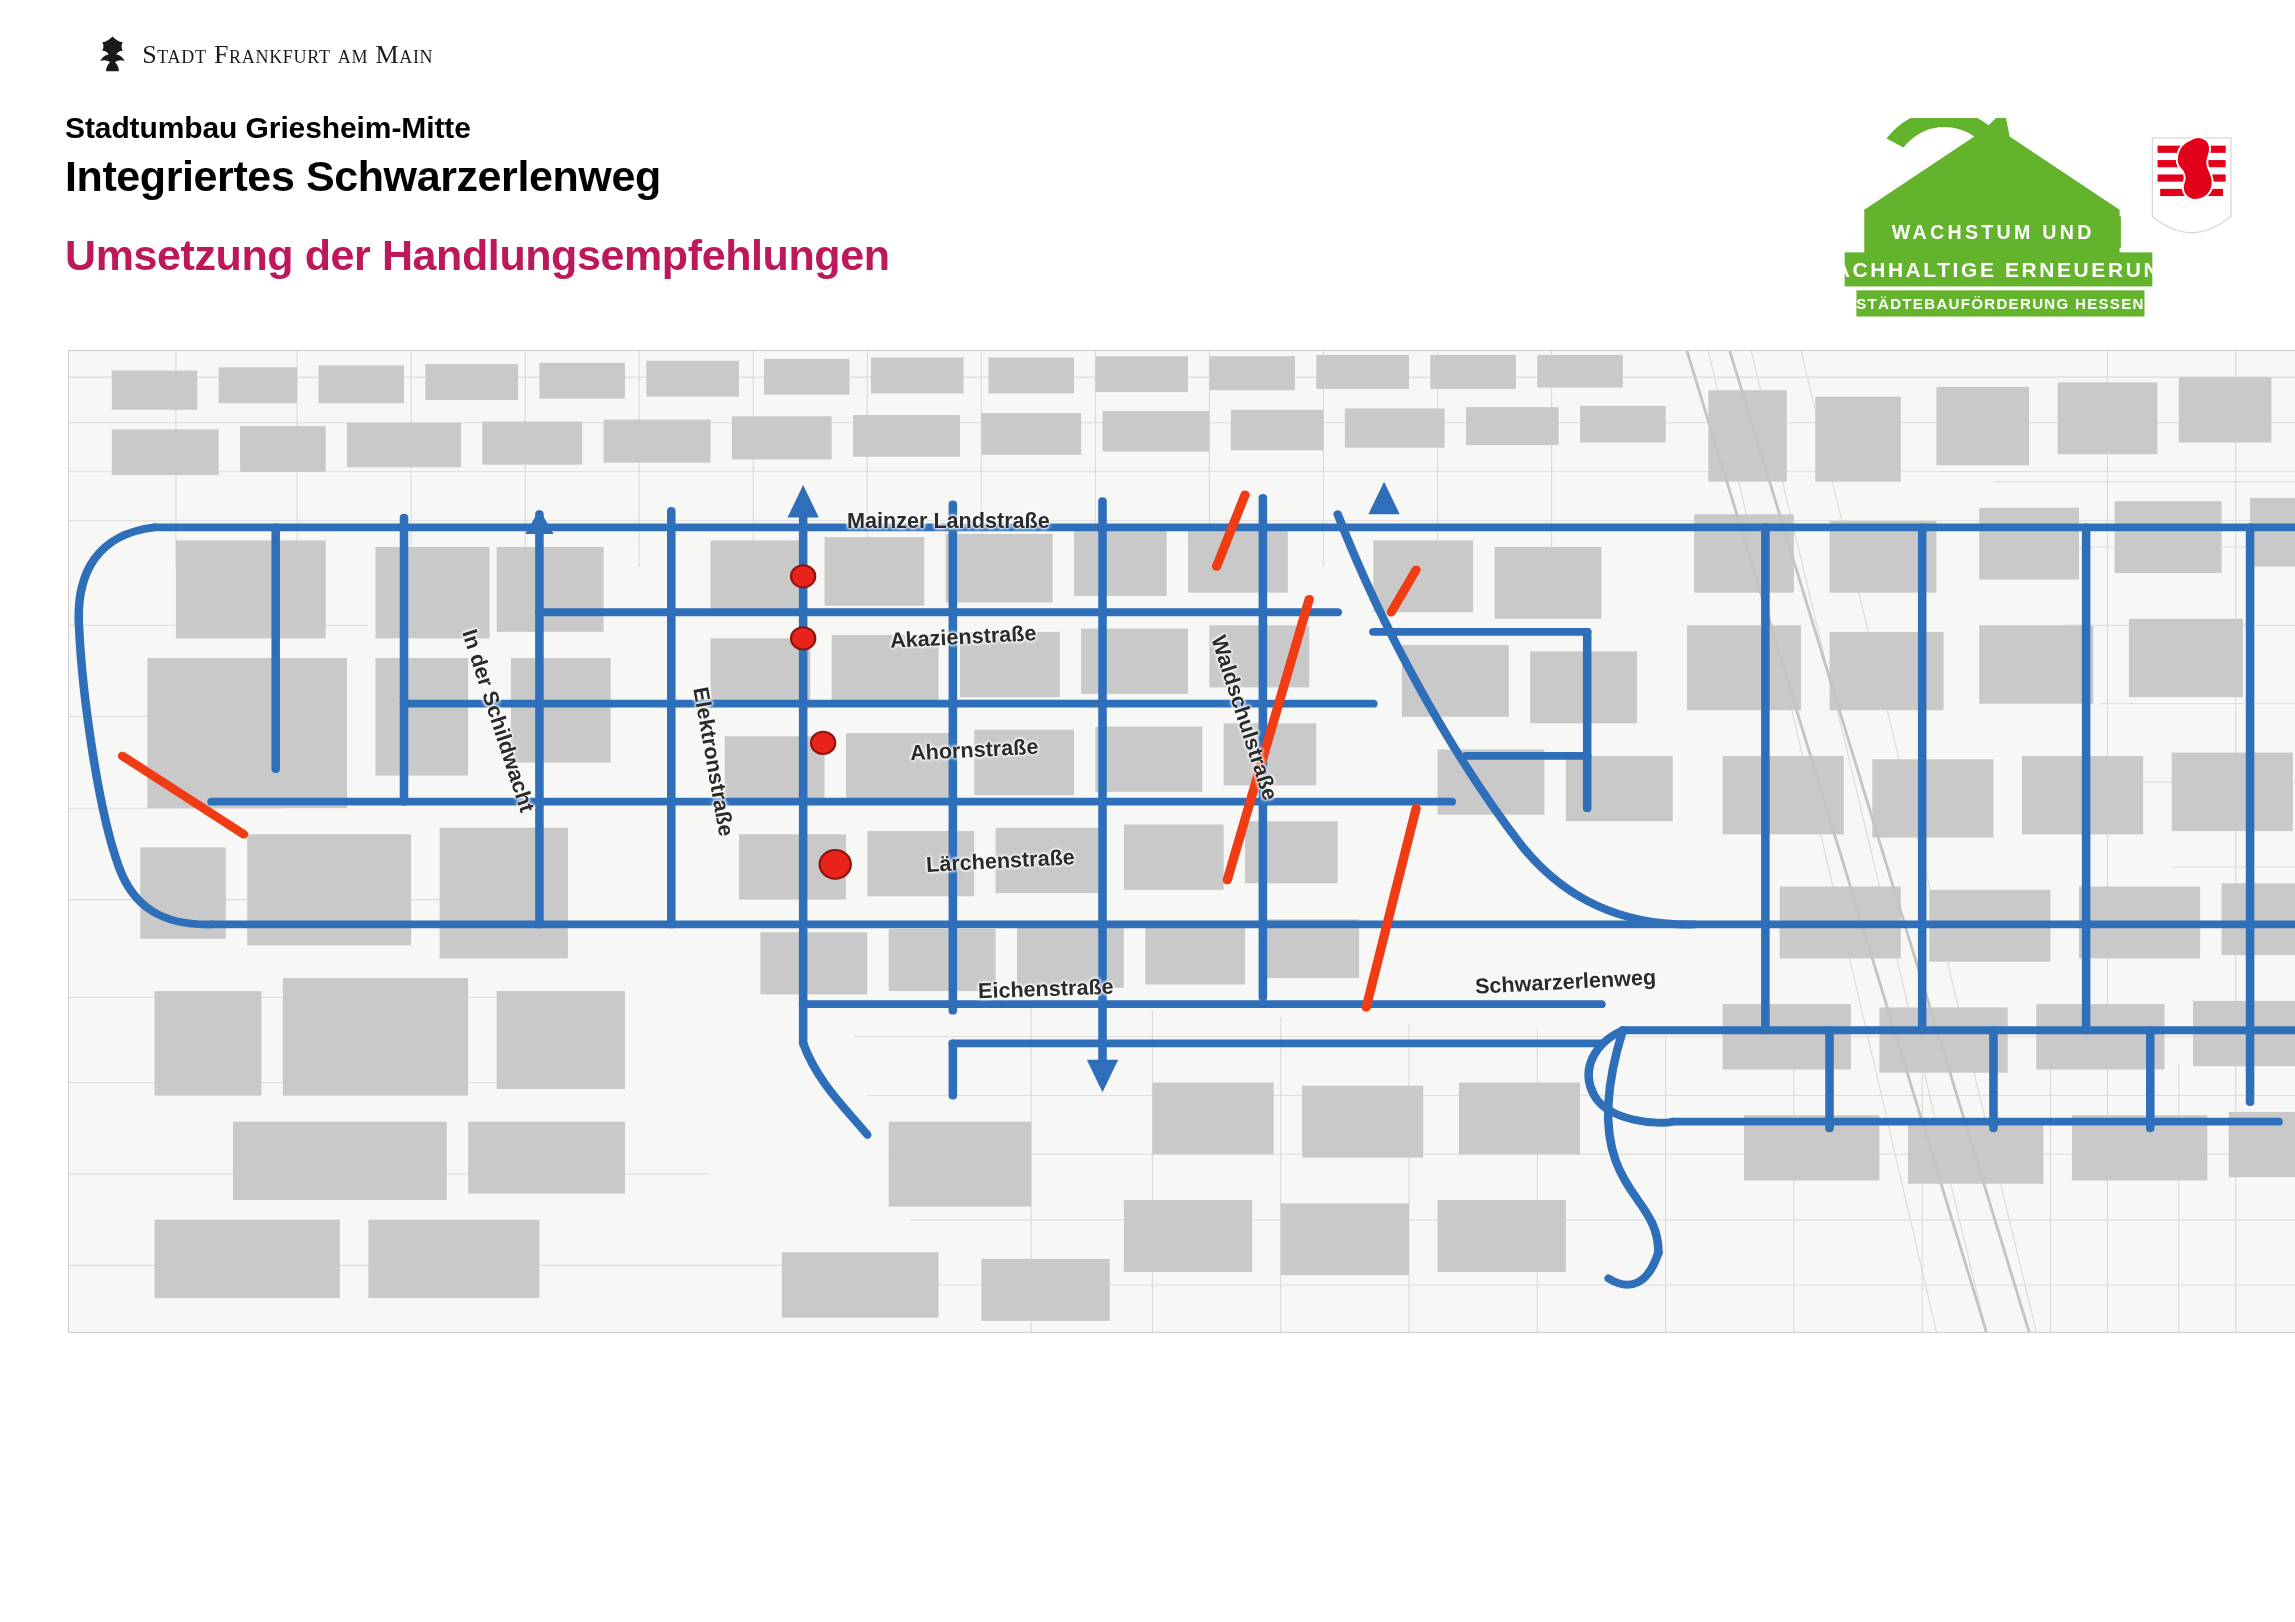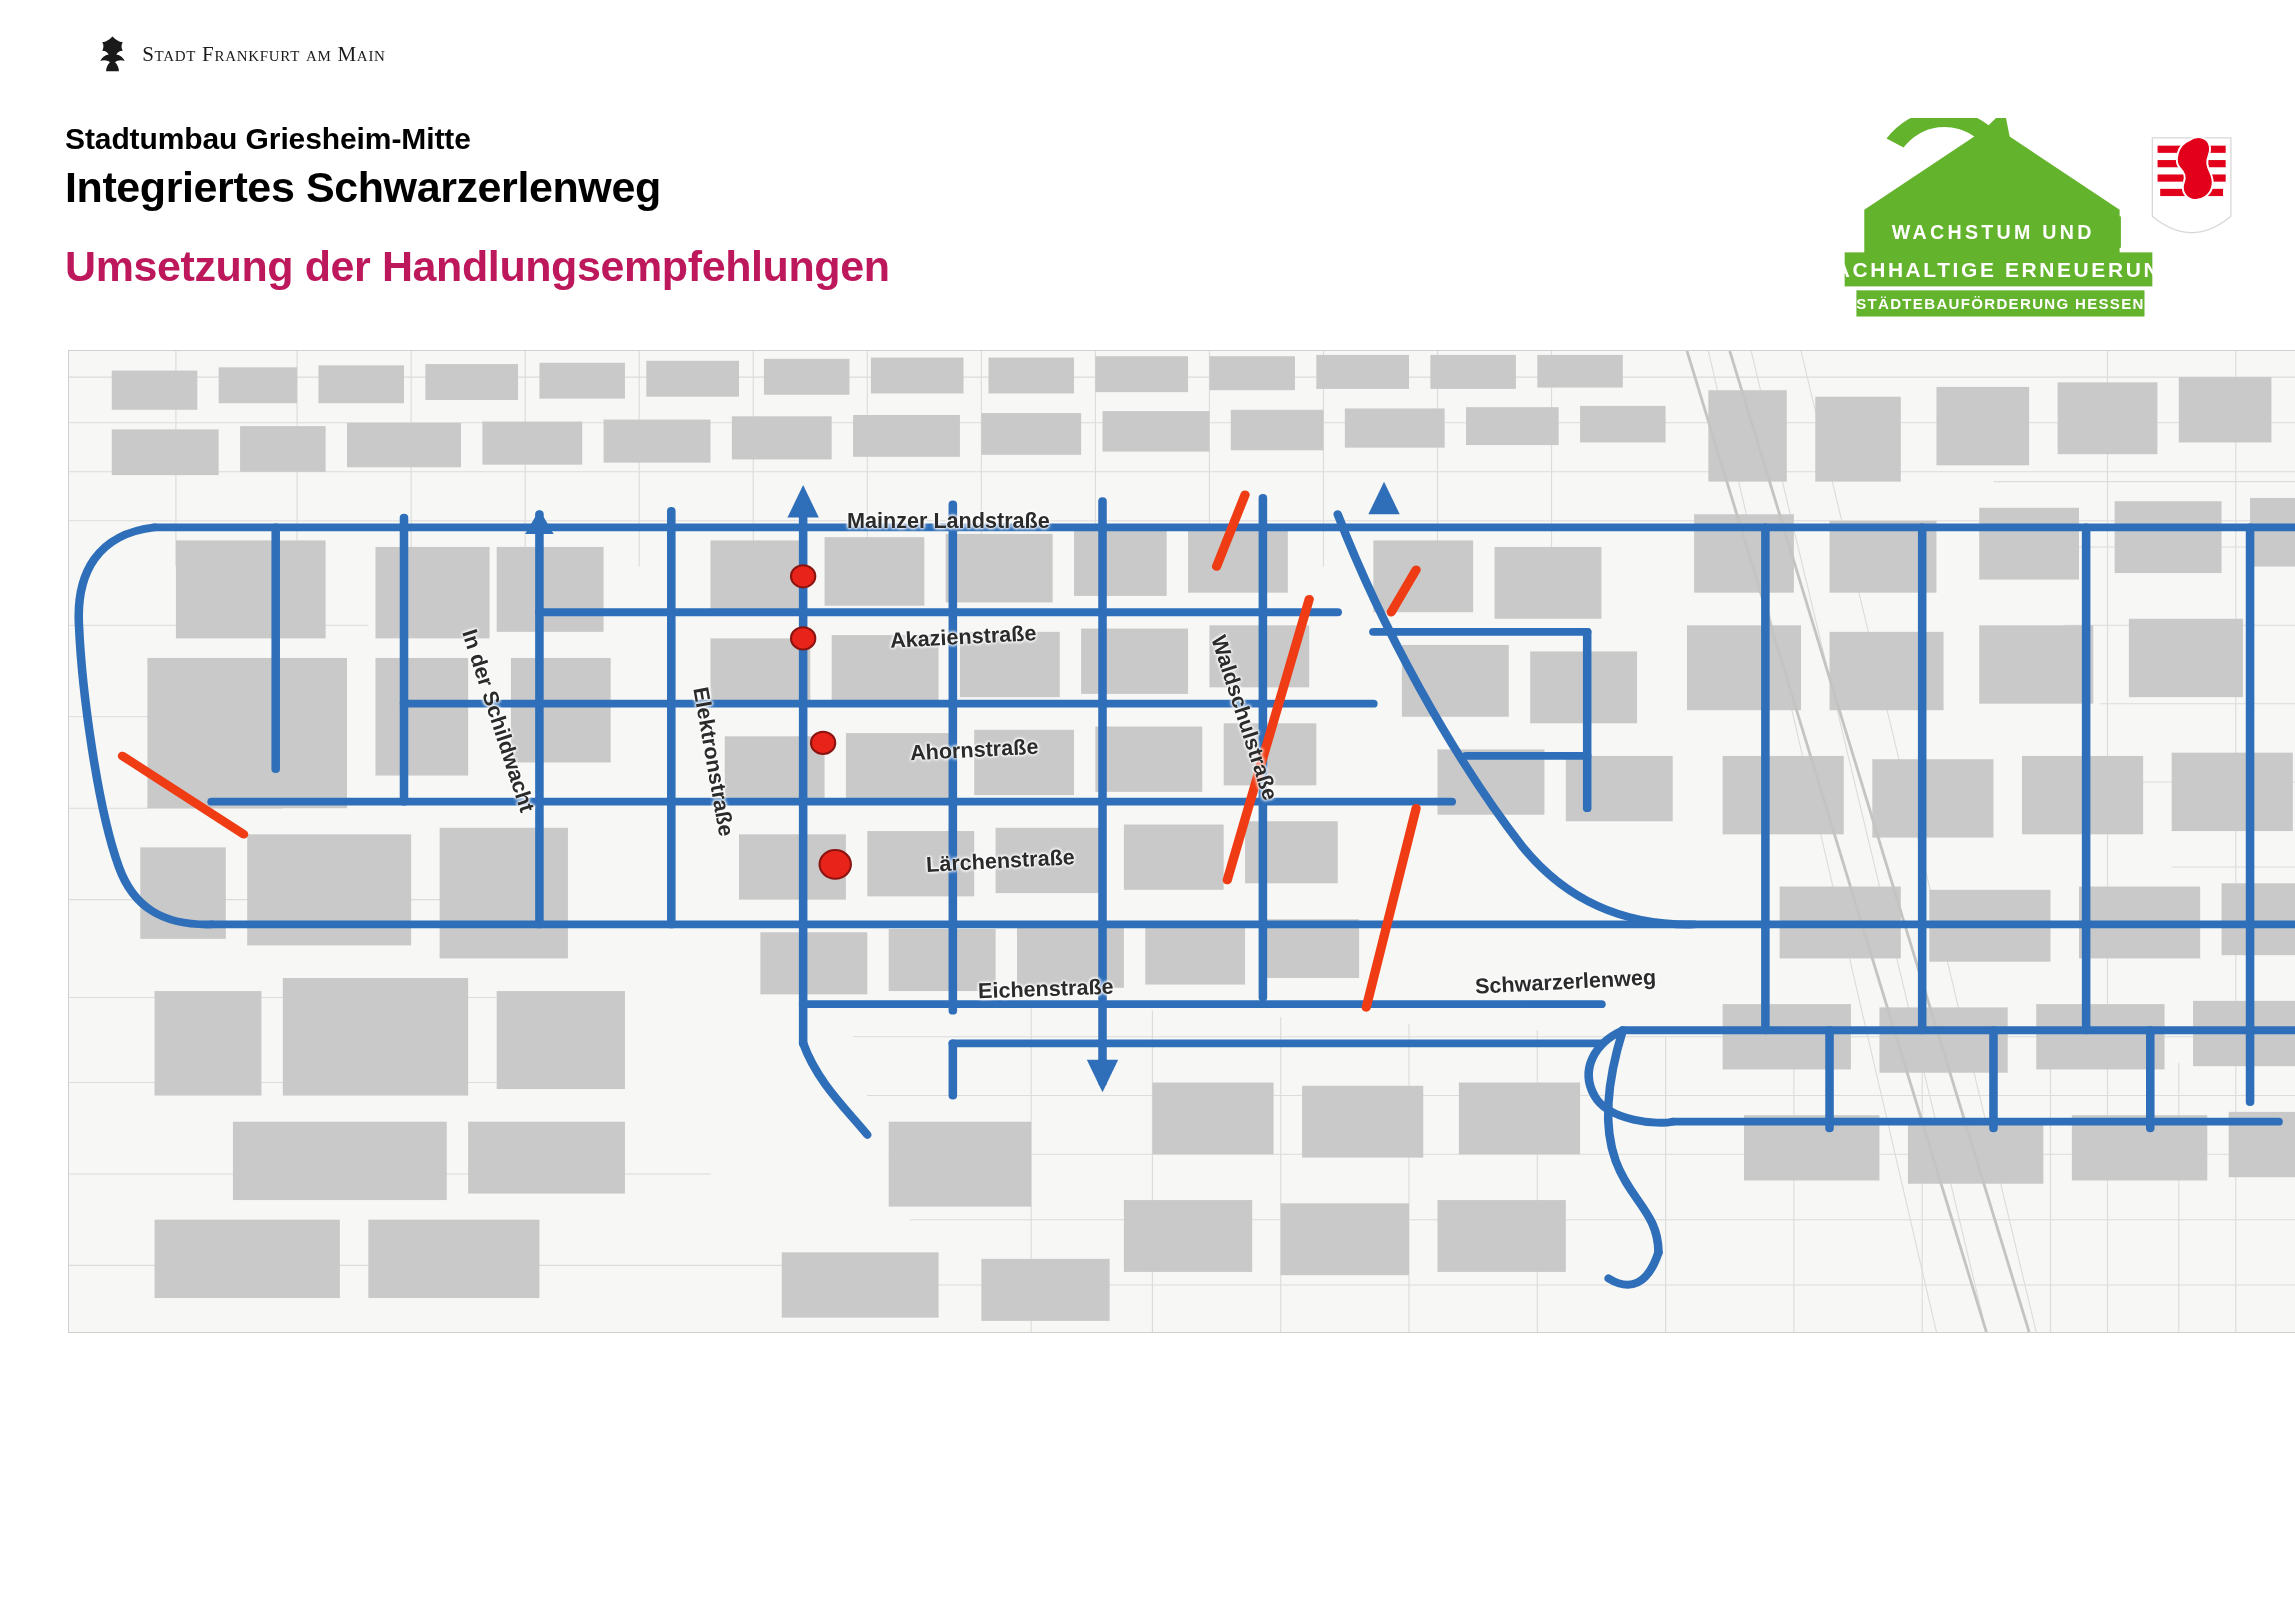--- a/index.html
+++ b/index.html
@@ -12,26 +12,26 @@
     overflow: hidden;
   }
 
   
   .city-logo {
     position: absolute; left: 92px; top: 34px;
     display: flex; align-items: center; gap: 9.2px;
   }
   .city-logo .eagle { width: 41px; height: 41px; }
   .city-logo .city-name {
-    font-size: 21px; letter-spacing: 0.7px; color: #1a1a1a;
+    font-size: 26px; letter-spacing: 0.7px; color: #1a1a1a;
     font-variant: small-caps; white-space: nowrap;
     font-family: "Liberation Serif", serif;
   }
 
-  .title-block { position: absolute; left: 65px; top: 122px; }
+  .title-block { position: absolute; left: 65px; top: 111px; }
   .t-sub {
     font-size: 30px; font-weight: bold; color: #000;
     margin-bottom: 6.5px; letter-spacing: -0.1px;
   }
   .t-main {
     font-size: 43px; font-weight: bold; color: #000;
     letter-spacing: -0.4px; margin-bottom: 30px;
   }
   .t-main2 {
     font-size: 43px; font-weight: bold; color: #be185d;

